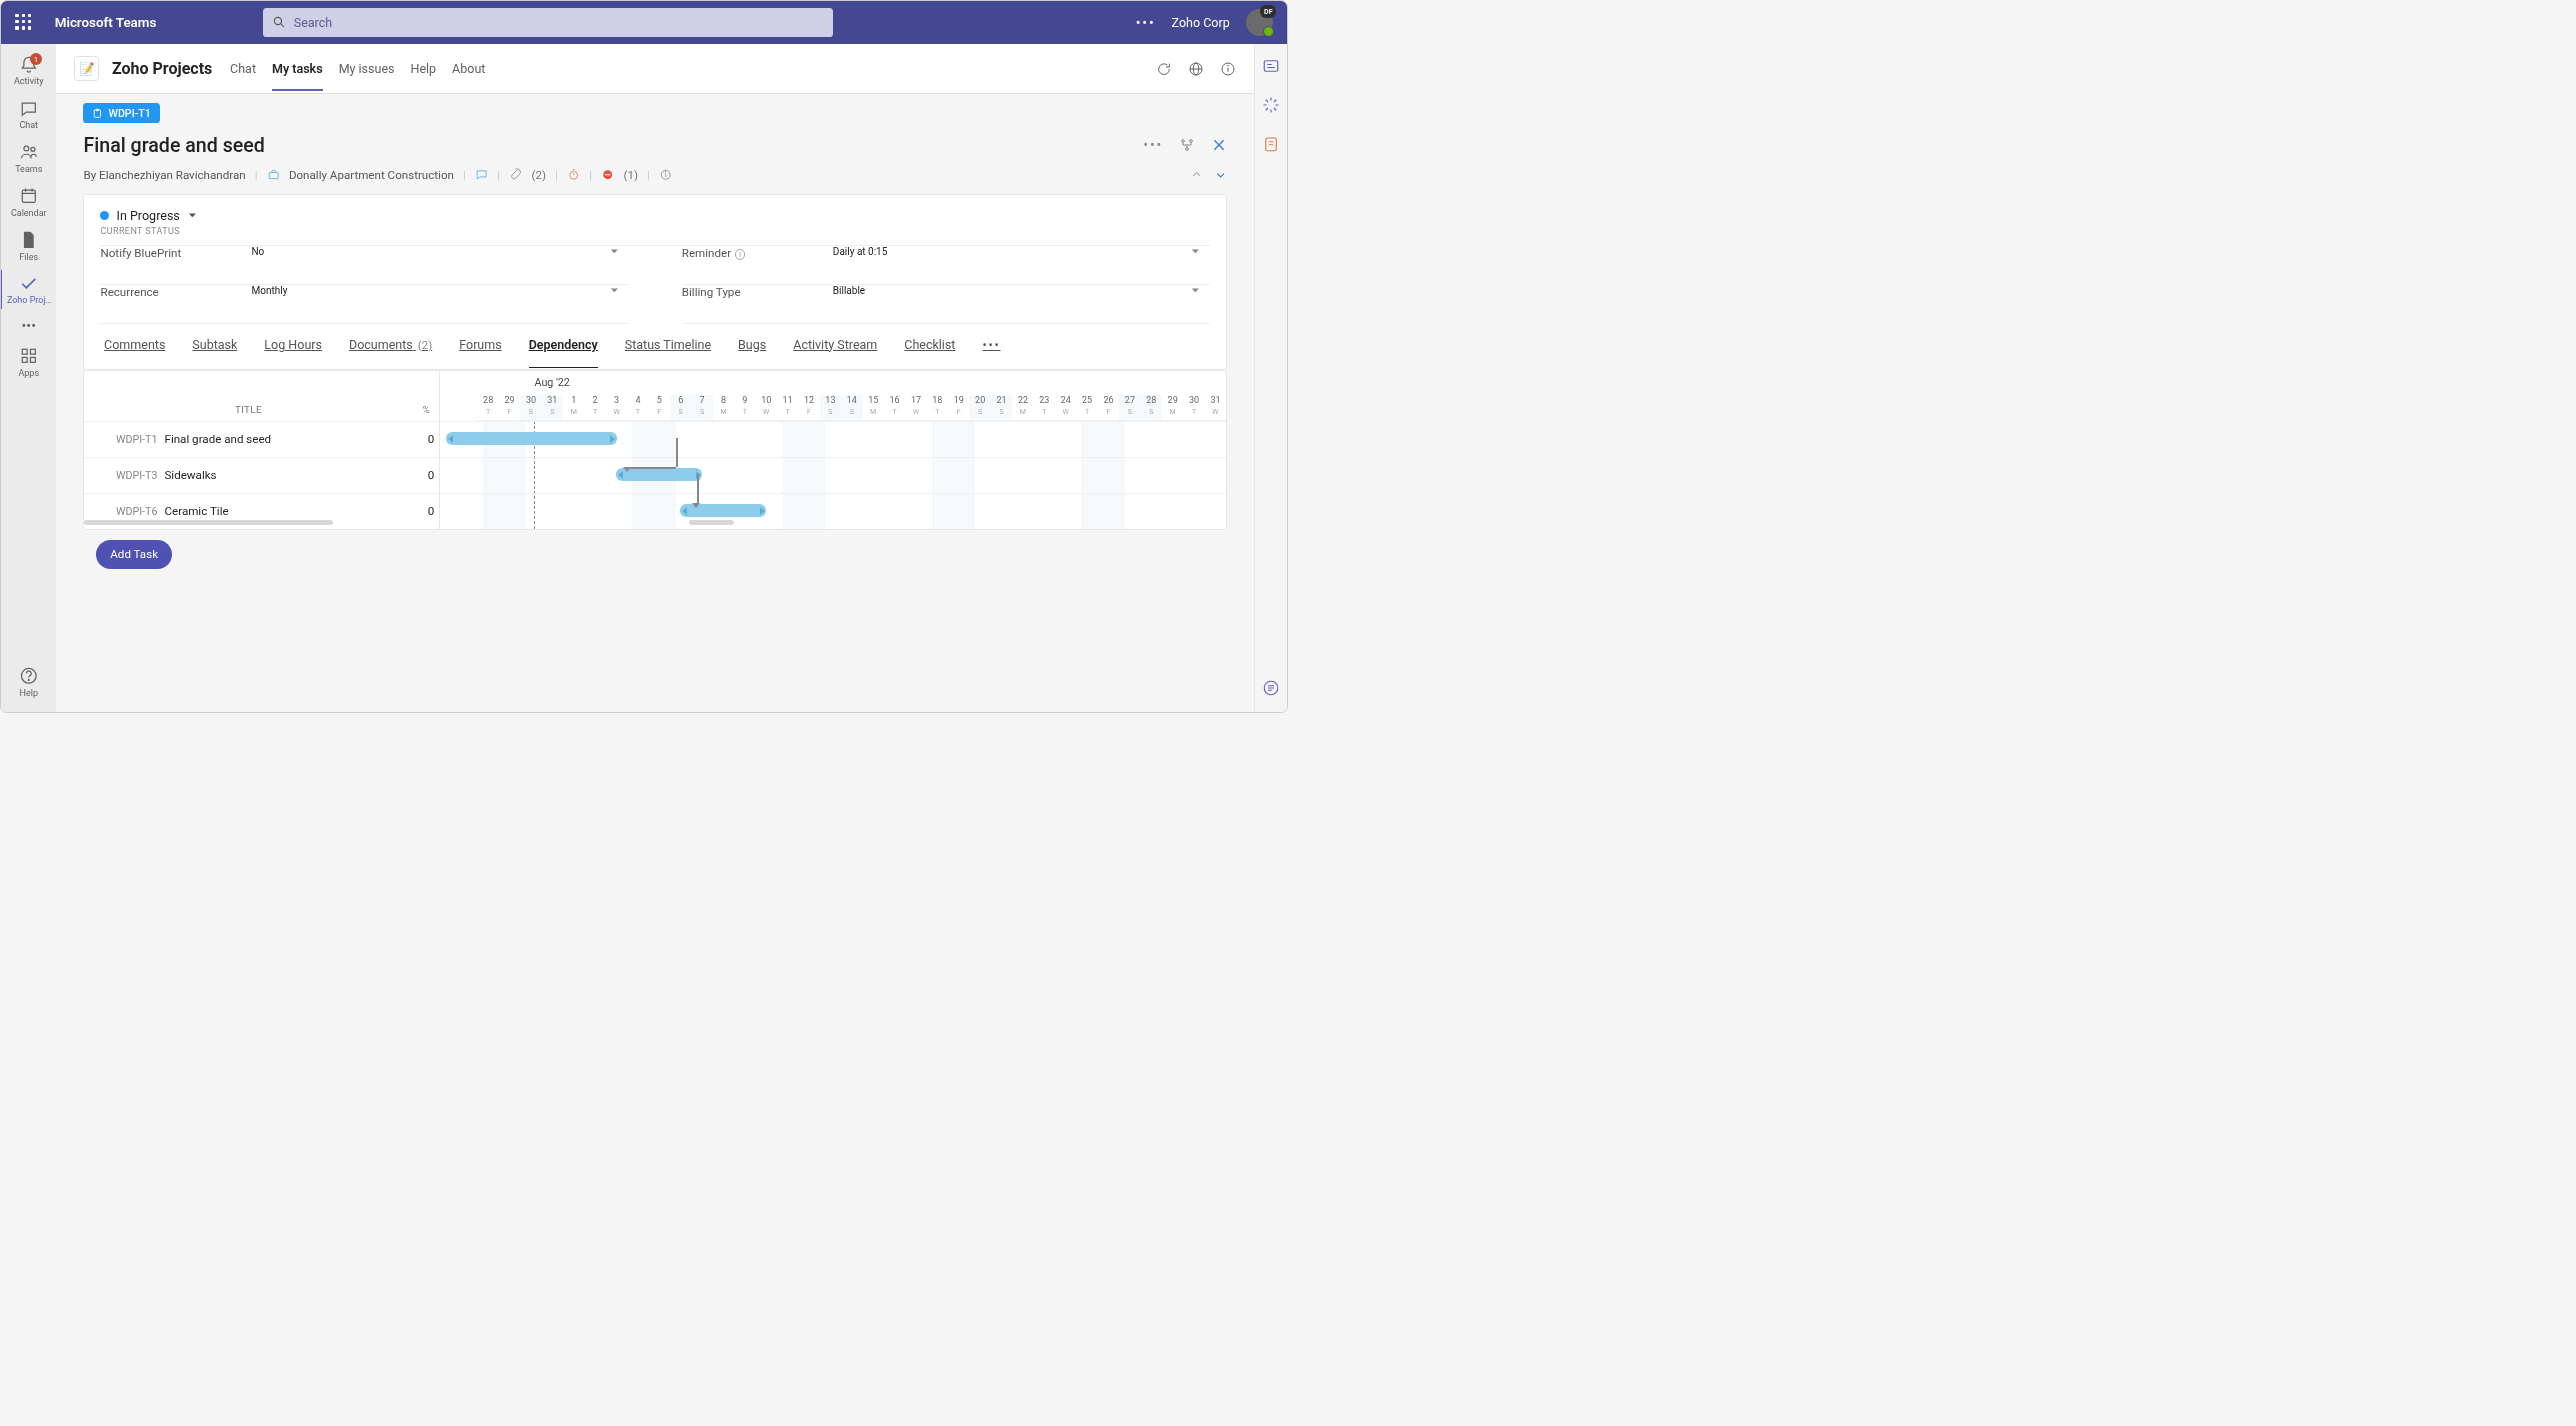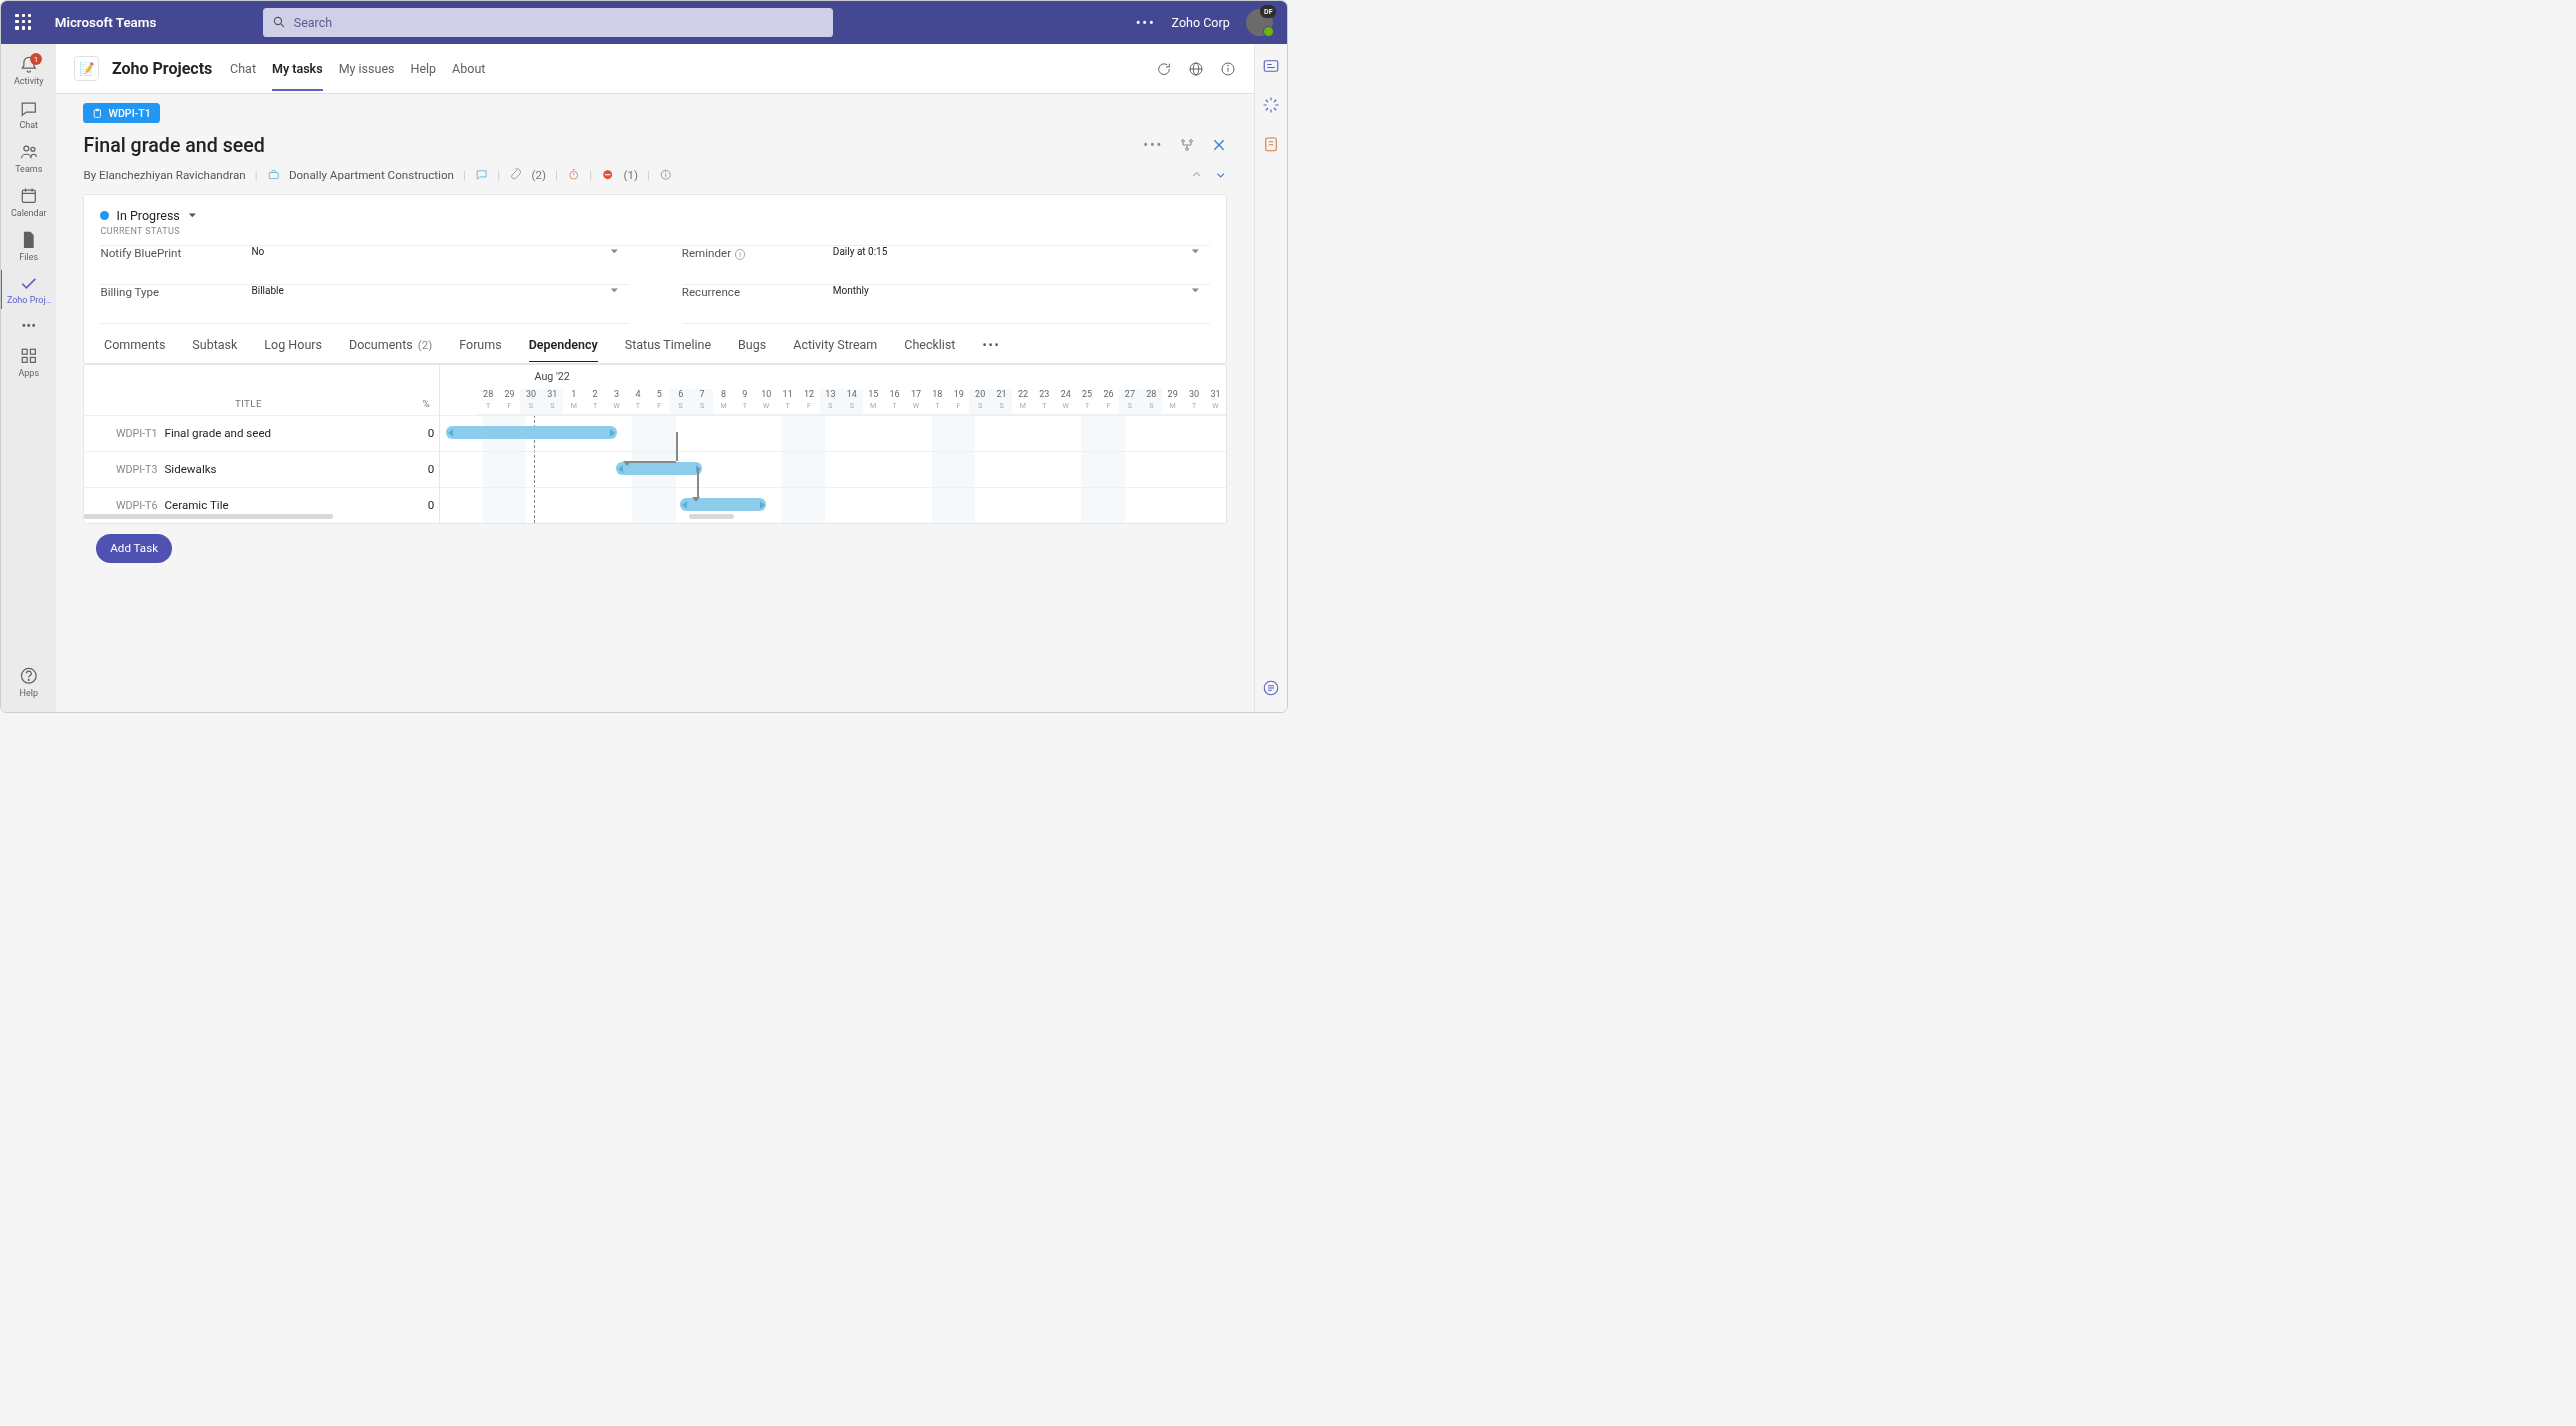--- a/index.html
+++ b/index.html
@@ -68,21 +68,21 @@
 
 .field-grid{ display:grid; grid-template-columns: 1fr 1fr; column-gap:53px; border-top:0.9px solid #eee; margin-top:9px;}
 .field-row{ display:flex; height:39px; border-bottom:0.9px solid #eee; padding-right:9px;}
 .field-label{ width:151px; color:#555; font-size:11.6px;}
 .field-value{ flex:1; font-size:10px; color:#222;}
 .field-chev{color:#888;}
 .info-i{width:10.7px;height:10.7px;border:0.9px solid #aaa;border-radius:50%;display:inline-flex;align-items:center;justify-content:center;font-size:7.1px;color:#888;margin-left:3.6px;}
 
 
 .dtabs { display:flex; gap:27px; padding:12.5px 3.6px 0; font-size:12.5px; color:#555; border-bottom:0.9px solid transparent;}
-.dtab{padding-bottom:9px;cursor:pointer;}
+.dtab{padding-bottom:15px;cursor:pointer;text-decoration:underline;}
 .dtab.active{color:#222;font-weight:600;border-bottom:1.8px solid #222;}
 .dtab-cnt{color:#888;font-size:11.6px;margin-left:1.8px;}
 
 
 .gantt-wrap{background:#fff;border:0.9px solid #e6e6e6;border-radius:2.7px;margin-top:0;position:relative;}
 .gantt{display:flex;}
 .gantt-left{width:356px;border-right:0.9px solid #e6e6e6;}
 .gcol-h{display:flex;height:50px;align-items:flex-end;padding-bottom:5.3px;}
 .gcol-title{flex:1;text-align:center;color:#777;font-size:9.8px;letter-spacing:0.4px;}
 .gcol-pct{width:27px;text-align:center;color:#777;font-size:9.8px;}
@@ -336,29 +336,29 @@
               </svg>
           </div>
           <div class="field-row">
             <div class="field-label"><span>Reminder</span><span class="info-i">i</span></div>
             <div class="field-value">Daily  at  0:15</div>
             <svg class="field-chev" width="10.7" height="10.7" viewBox="0 0 12 12" fill="#888">
                 <path d="M2 4l4 4 4-4z"></path>
               </svg>
           </div>
           <div class="field-row">
-            <div class="field-label">Billing Type</div>
-            <div class="field-value">Billable</div>
+            <div class="field-label">Recurrence</div>
+            <div class="field-value">Monthly</div>
             <svg class="field-chev" width="10.7" height="10.7" viewBox="0 0 12 12" fill="#888">
                 <path d="M2 4l4 4 4-4z"></path>
               </svg>
           </div>
           <div class="field-row">
-            <div class="field-label">Recurrence</div>
-            <div class="field-value">Monthly</div>
+            <div class="field-label">Billing Type</div>
+            <div class="field-value">Billable</div>
             <svg class="field-chev" width="10.7" height="10.7" viewBox="0 0 12 12" fill="#888">
                 <path d="M2 4l4 4 4-4z"></path>
               </svg>
           </div>
         </div>
 
         <div class="dtabs">
           <div class="dtab">Comments</div>
           <div class="dtab">Subtask</div>
           <div class="dtab">Log Hours</div>

